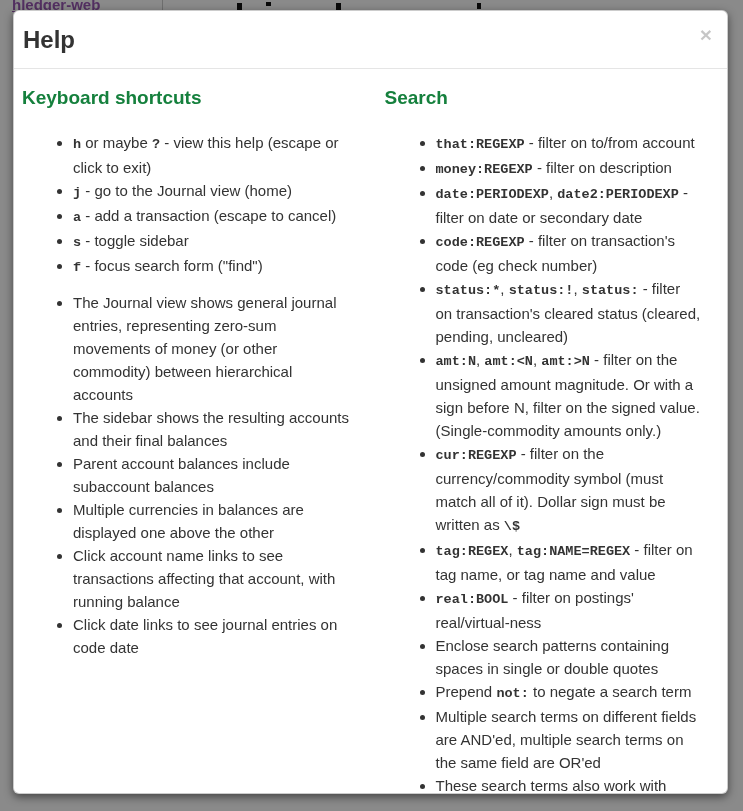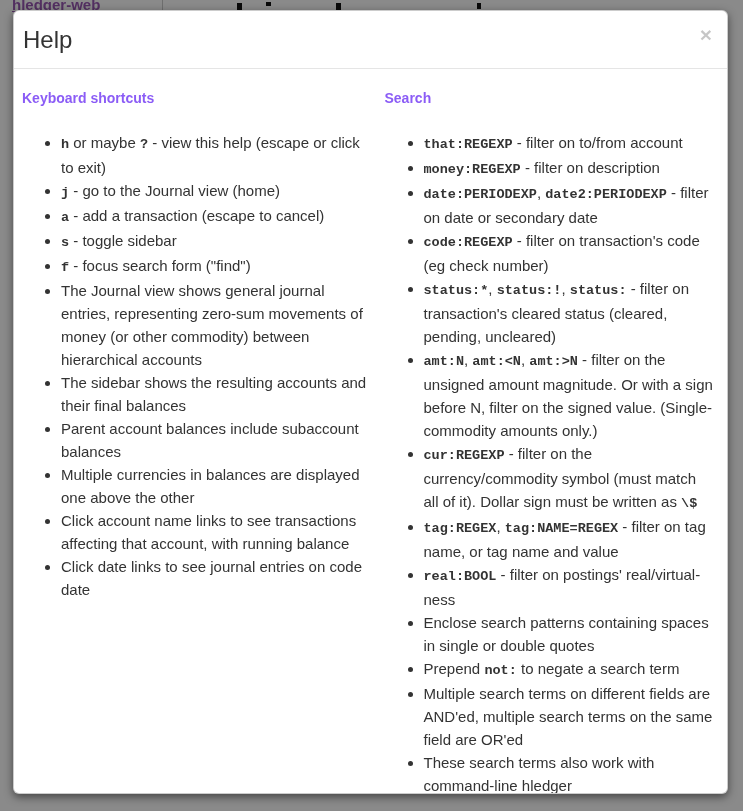--- a/index.html
+++ b/index.html
@@ -26,33 +26,33 @@
   .backdrop{position:absolute;left:0;top:0;right:0;bottom:0;background:rgba(0,0,0,0.46);z-index:2;}
   
   .modal-box{
     position:absolute;left:13px;top:10px;width:715px;height:784px;
     box-sizing:border-box;background:#fff;
     border:1px solid rgba(0,0,0,0.2);border-radius:6px;
     box-shadow:0 3px 9px rgba(0,0,0,0.5);
     z-index:5;overflow:hidden;
   }
   .modal-header{position:relative;padding:14px 15px 13px 9px;border-bottom:1px solid #e5e5e5;}
-  .modal-title{margin:0;font-size:24px;font-weight:normal;line-height:30px;color:#333;}
+  .modal-title{margin:0;font-size:24px;font-weight:bold;line-height:30px;color:#333;}
   .close-btn{
     position:absolute;top:13px;right:15px;
     background:none;border:0;padding:0;cursor:pointer;
     font-family:inherit;font-size:21px;font-weight:bold;line-height:1;
     color:#000;opacity:0.22;
   }
   .modal-body{display:flex;padding:20px 14px 20px 8px;}
   .col{width:50%;box-sizing:border-box;color:#333;font-size:15px;line-height:23px;}
   .col-right{padding-left:17px;}
-  .section-heading{margin:6px 0 24px;font-size:14px;line-height:18px;font-weight:bold;color:#8b5cf6;}
+  .section-heading{margin:6px 0 24px;font-size:19px;line-height:18px;font-weight:bold;color:#15803d;}
   .col .section-heading:first-child{margin-top:0;}
-  .col ul{margin:0;padding:0 0 0 39px;list-style:disc outside;}
+  .col ul{margin:12px;padding:0 0 0 39px;list-style:disc outside;}
   .col li{margin:0;padding:0;}
   code{
     font-family:"Liberation Mono","DejaVu Sans Mono",monospace;
     font-weight:bold;font-size:13.5px;color:#333;
     background:none;padding:0;
   }
 </style>
 </head>
 <body>
 

